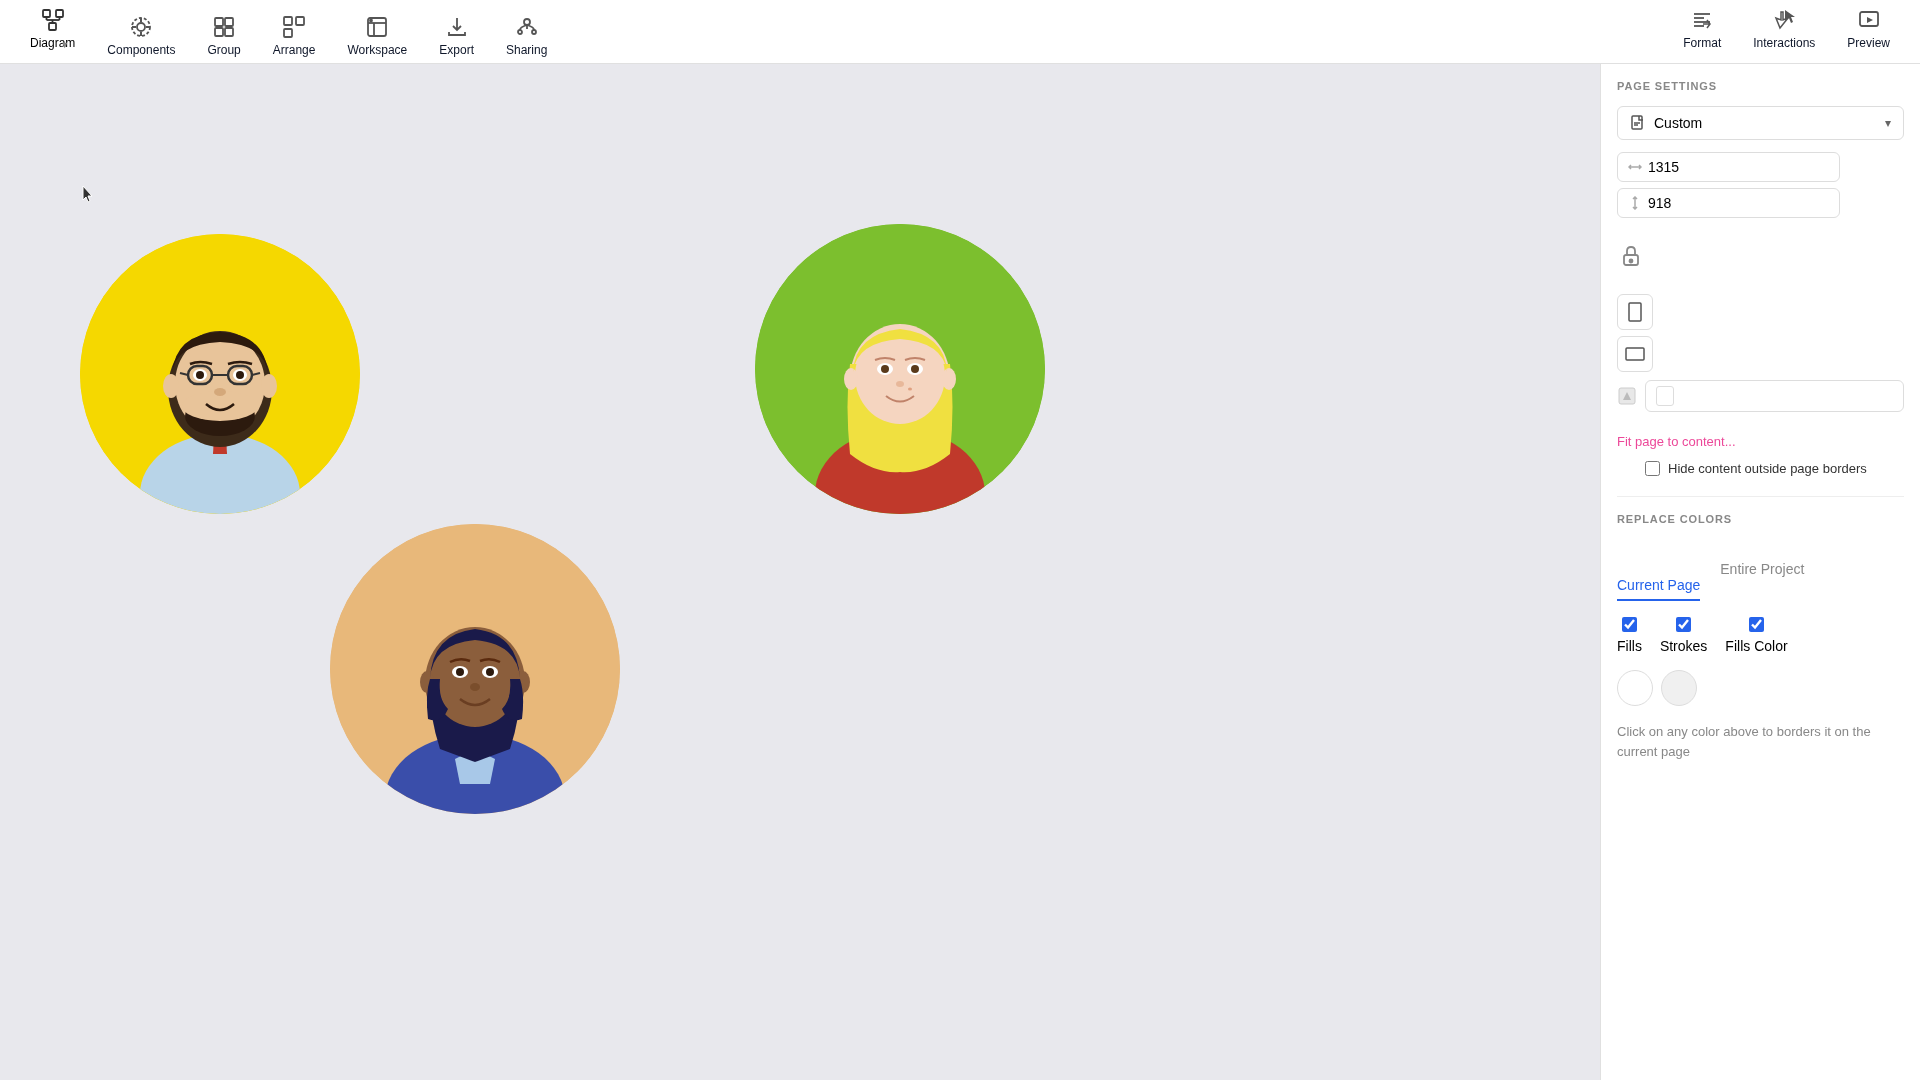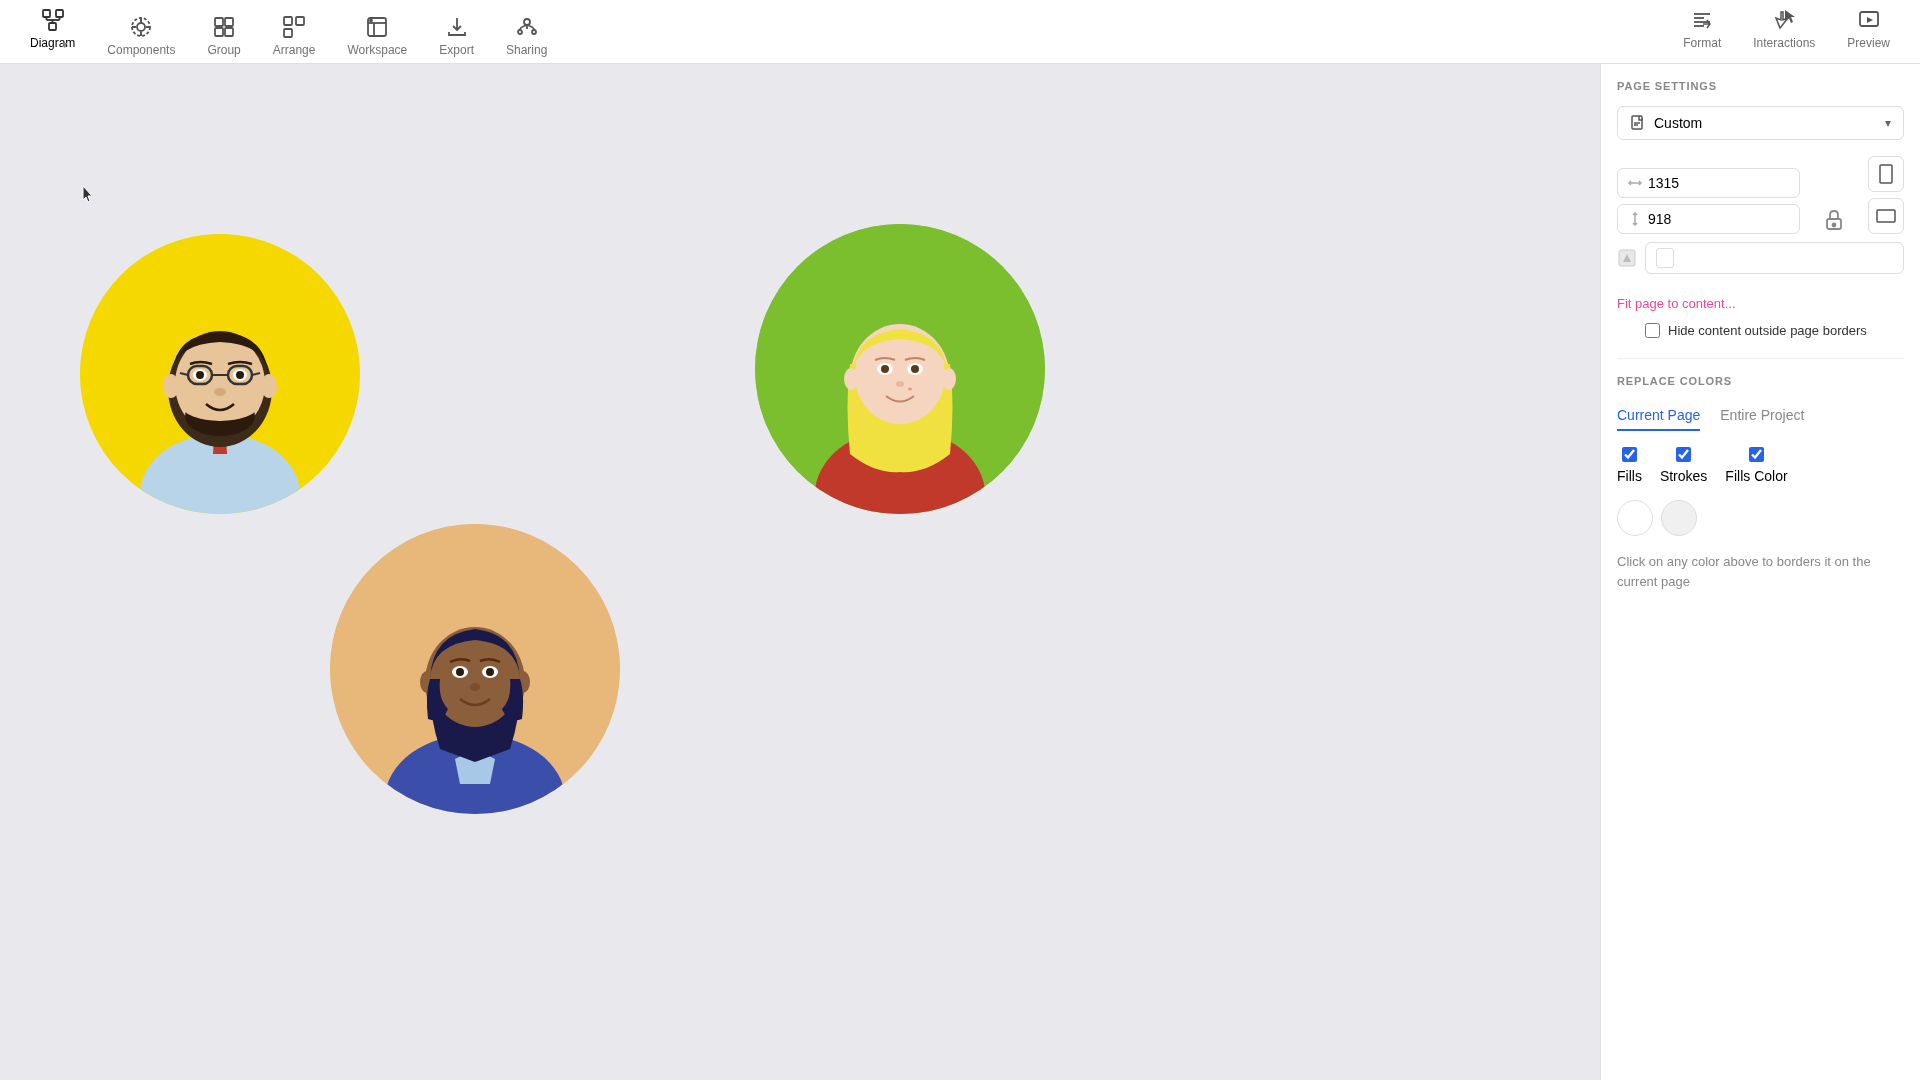--- a/index.html
+++ b/index.html
@@ -9,21 +9,21 @@
     .toolbar {
       position: fixed; top: 0; left: 0; right: 0; height: 64px;
       background: #fff; border-bottom: 1px solid #e0e0e0;
       display: flex; align-items: flex-start; padding: 0 16px;
       z-index: 100;
     }
     .toolbar-left { display: flex; align-items: center; gap: 4px; }
     .toolbar-item {
       display: flex; flex-direction: column; align-items: center; justify-content: center;
       padding: 8px 14px; cursor: pointer; border-radius: 6px; min-width: 60px;
-      color: #737373; font-size: 12px; gap: 4px;
+      color: #0f172a; font-size: 12px; gap: 4px;
     }
     .toolbar-item.active { color: #000; }
     .toolbar-icon { font-size: 20px; }
     .toolbar-spacer { flex: 1; }
     .toolbar-right { display: flex; align-items: center; gap: 4px; }
 
     
     .canvas-area {
       position: fixed; top: 64px; left: 0; right: 320px; bottom: 0;
       background: #e8e8ed; overflow: hidden;
@@ -95,21 +95,21 @@
     }
 
     .tabs-row {
       display: flex; align-items: center; gap: 0; margin-bottom: 16px;
     }
     .tab-item {
       font-size: 14px; padding: 6px 0; margin-right: 20px;
       cursor: pointer; color: #888; border-bottom: 2px solid transparent;
     }
     .tab-item.active {
-      color: #2563eb; border-bottom: 2px solid #2563eb; font-weight: 500;
+      color: #2563eb; border-bottom: 2px solid #2563eb; font-weight: 500; margin-top: 32px;
     }
 
     .checkboxes-row {
       display: flex; align-items: center; gap: 18px; margin-bottom: 16px;
     }
     .checkbox-item {
       display: flex; align-items: center; gap: 6px; font-size: 14px; cursor: pointer; flex-direction: column;
     }
     .checkbox-item input[type=checkbox] { width: 15px; height: 15px; accent-color: #2563eb; }
 
@@ -416,21 +416,21 @@
             <line x1="4" y1="10" x2="8" y2="10"></line>
           </svg>
         </span>
         <span>Custom</span>
       </span>
       <span class="page-dropdown-icon">▾</span>
     </div>
   </div>
 
   
-  <div style="display:flex; align-items:flex-end; gap:20px; margin-bottom:8px;">
+  <div style="display:flex; align-items:flex-start; gap:20px; margin-bottom:8px;flex-direction:column;">
     <div style="flex:1;">
       <div style="display:flex; flex-direction:column; gap:6px;">
 
         <div class="dim-input-wrap">
           <span class="dim-label">
             <svg width="14" height="14" viewBox="0 0 14 14" fill="none" stroke="#aaa" stroke-width="1.5">
               <path d="M1 7 L13 7 M3 5 L1 7 L3 9 M11 5 L13 7 L11 9"></path>
             </svg>
           </span>
           <input type="text" value="1315" style="">

